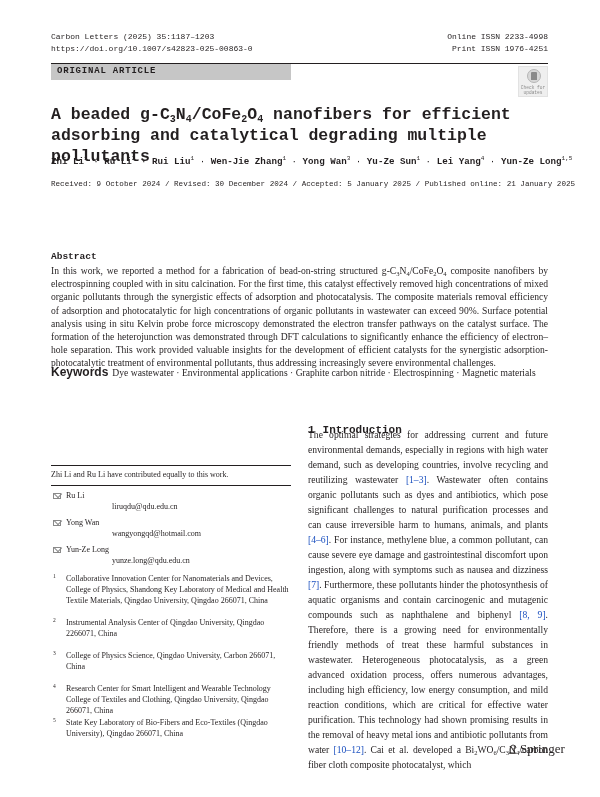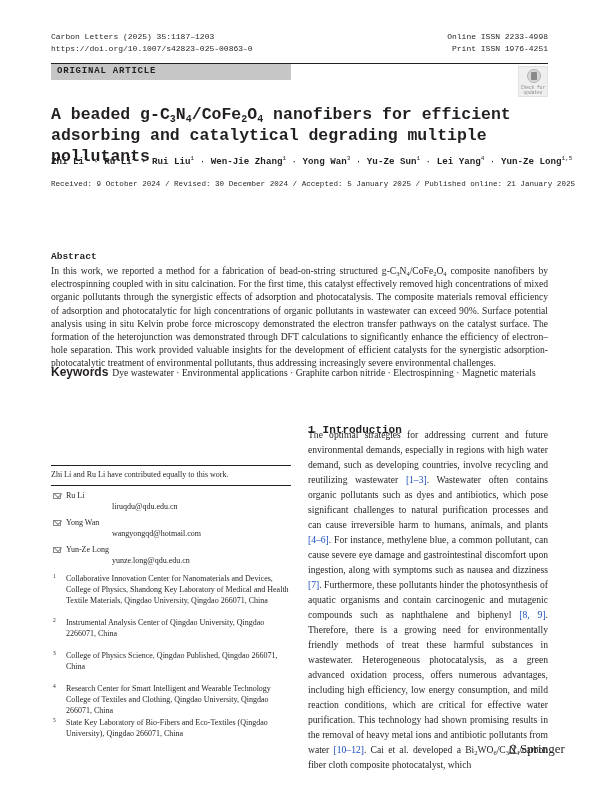--- a/index.html
+++ b/index.html
@@ -125,21 +125,21 @@
     <div class="abs aff serif" style="top: 573px;">
       <span class="n">1</span>
       <span class="t">Collaborative Innovation Center for Nanomaterials and Devices, College of Physics, Shandong Key Laboratory of Medical and Health Textile Materials, Qingdao University, Qingdao 266071, China</span>
     </div>
     <div class="abs aff serif" style="top: 617px;">
       <span class="n">2</span>
       <span class="t">Instrumental Analysis Center of Qingdao University, Qingdao 2266071, China</span>
     </div>
     <div class="abs aff serif" style="top: 650px;">
       <span class="n">3</span>
-      <span class="t">College of Physics Science, Qingdao Published, Qingdao 266071, China</span>
+      <span class="t">College of Physics Science, Qingdao University, Carbon 266071, China</span>
     </div>
     <div class="abs aff serif" style="top: 683px;">
       <span class="n">4</span>
       <span class="t">Research Center for Smart Intelligent and Wearable Technology College of Textiles and Clothing, Qingdao University, Qingdao 266071, China</span>
     </div>
     <div class="abs aff serif" style="top: 717px;">
       <span class="n">5</span>
       <span class="t">State Key Laboratory of Bio-Fibers and Eco-Textiles (Qingdao University), Qingdao 266071, China</span>
     </div>
   </div>

